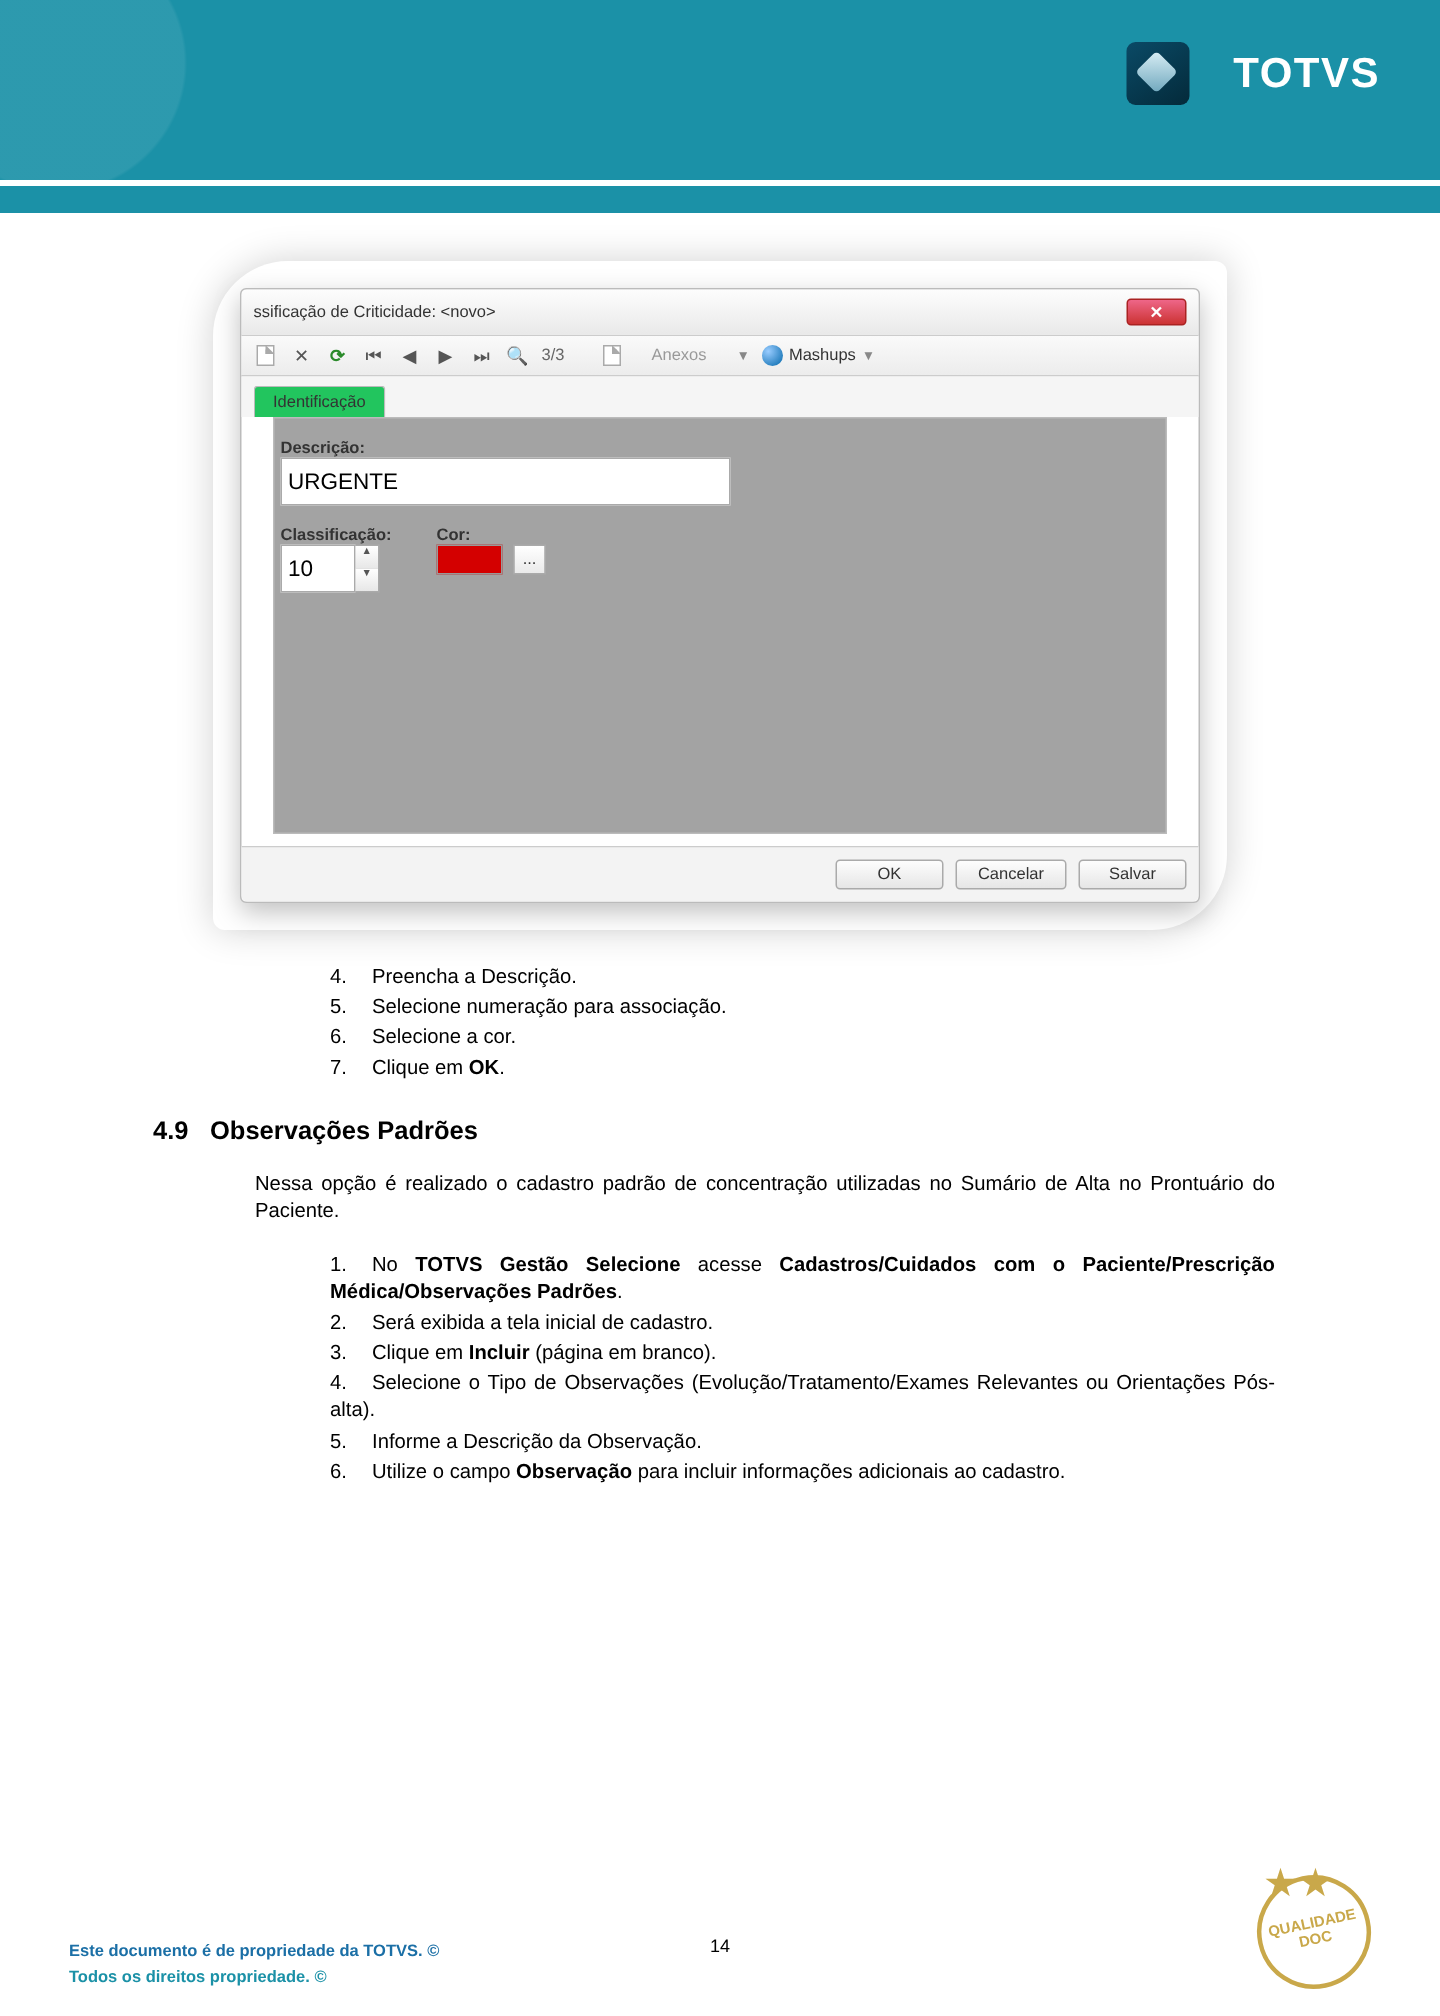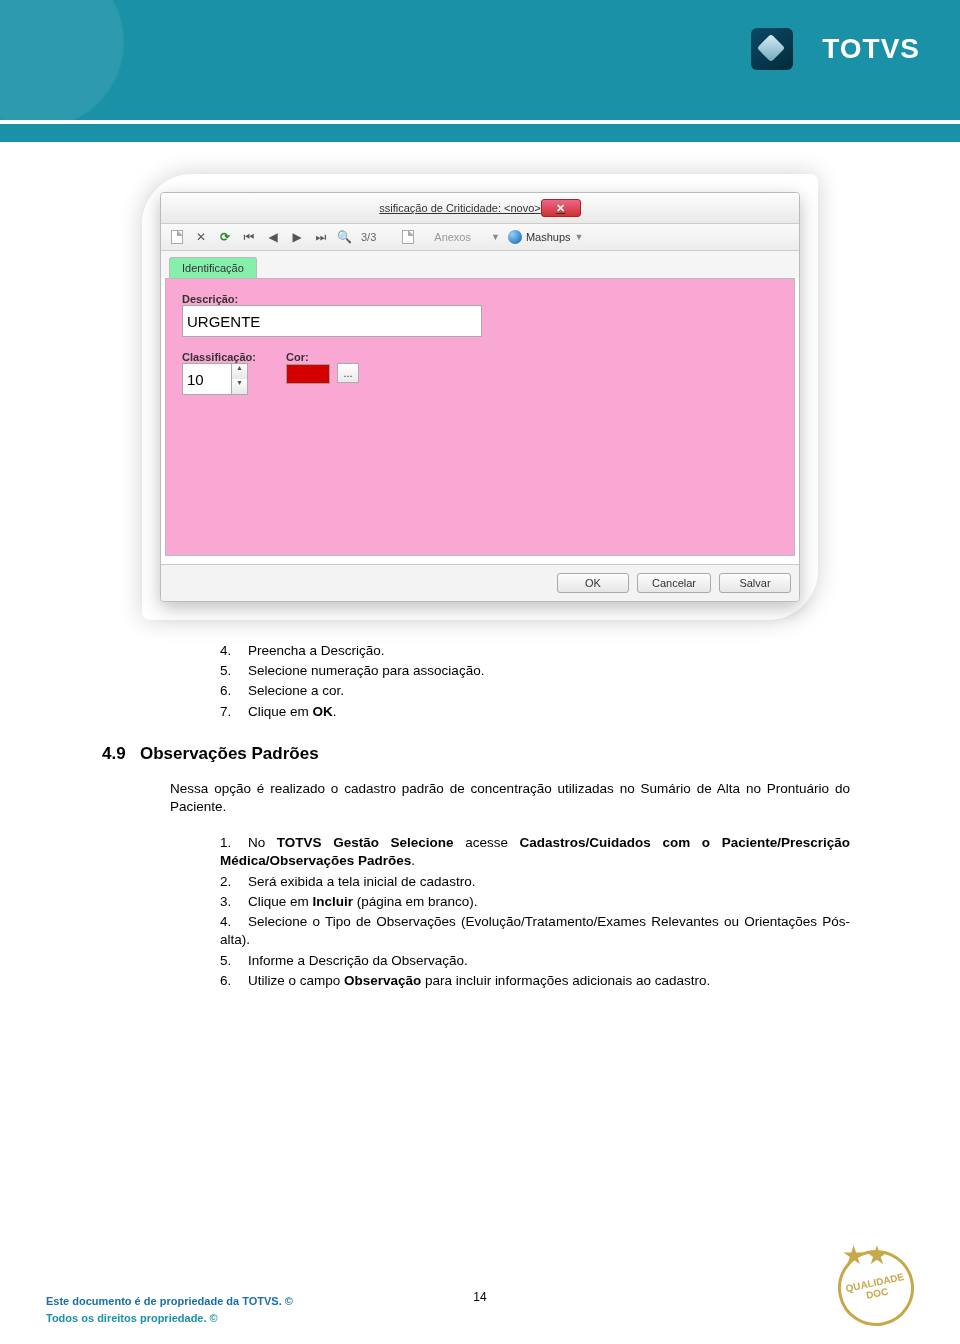--- a/index.html
+++ b/index.html
@@ -70,26 +70,25 @@
   }
   .win {
     background:#fff;
     border:1px solid #bbb;
     border-radius:4px;
     font-size:11px;
     color:#333;
     box-shadow: 0 6px 18px rgba(0,0,0,0.25);
   }
   .titlebar {
-    display:flex; justify-content:center; align-items:center;
+    display:flex; justify-content:space-between; align-items:center;
     padding:6px 8px;
     background:linear-gradient(#fdfdfd,#e9e9e9);
     border-bottom:1px solid #ccc;
     border-radius:4px 4px 0 0;
-    text-decoration:underline;
   }
   .title-text { font-size:11px; color:#333; }
   .close-btn {
     width:40px; height:18px;
     background:linear-gradient(#e68,#c33);
     border:1px solid #a22;
     border-radius:3px;
     color:#fff; font-weight:bold; font-size:11px;
     display:flex; align-items:center; justify-content:center;
   }
@@ -110,31 +109,31 @@
   .tb-mashups{ color:#333; display:flex; align-items:center; gap:4px; }
   .dd { font-size:9px; color:#888; }
   .globe { width:14px;height:14px;border-radius:50%;background:radial-gradient(circle at 30% 30%,#9cf,#06a);}
   .doc-ic { width:12px;height:14px;background:#fff;border:1px solid #aaa;position:relative;}
   .doc-ic::after{content:"";position:absolute;right:-1px;top:-1px;border:3px solid transparent;border-left-color:#aaa;border-bottom-color:#aaa;}
 
   .tabrow { padding:6px 8px 0; background:#f5f5f5; }
   .tab {
     display:inline-block;
     padding:4px 12px;
-    background:#86efac;
+    background:#22c55e;
     border:1px solid #bbb;
     border-bottom:none;
     border-radius:3px 3px 0 0;
     font-size:11px;
   }
   .form-area {
-    background:#f9a8d4;
+    background:#a3a3a3;
     border:1px solid #bbb;
-    margin:0 4px 8px;
-    padding:10px 16px 160px;
+    margin:0 21px 8px;
+    padding:10px 4px 160px;
   }
   .lbl { font-weight:bold; font-size:11px; margin-top:4px; display:block; }
   .inp {
     border:1px solid #aaa;
     background:#fff;
     padding:2px 4px;
     font-size:15px;
     height:32px;
   }
   .desc-input { width:300px; }

